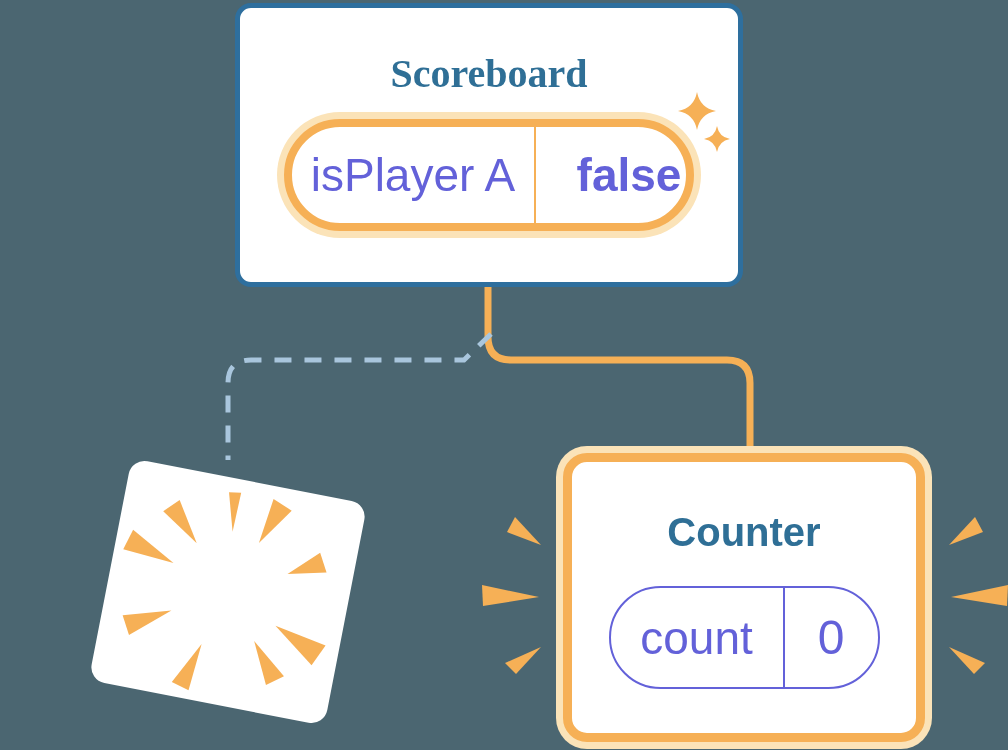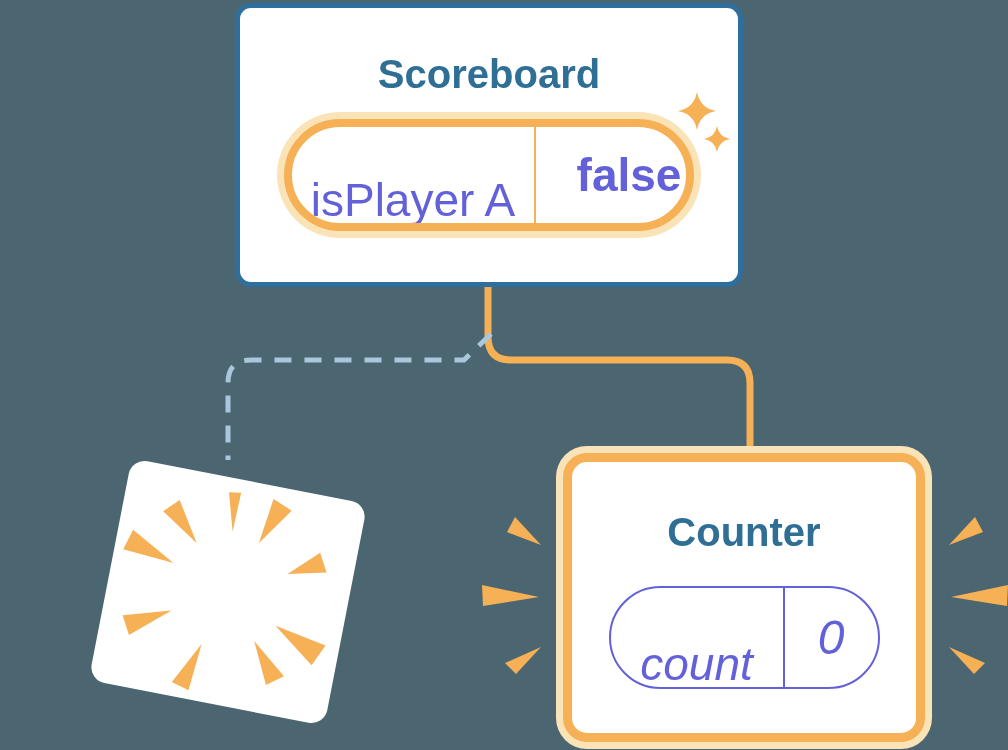--- a/index.html
+++ b/index.html
@@ -30,47 +30,46 @@
     display:flex;flex-direction:column;align-items:center;
   }
   .scoreboard{
     left:235px;top:3px;width:508px;height:284px;
     border:5px solid var(--card-border-blue);border-radius:16px;z-index:2;
   }
   .card-title{
     font-size:40px;font-weight:600;color:var(--title-blue);line-height:1.1;
     white-space:nowrap;
   }
-  .scoreboard .card-title{margin-top:44px;}
+  .scoreboard .card-title{margin-top:44px;font-family:Liberation Serif, serif;}
   .pill{
     display:flex;align-items:stretch;box-sizing:border-box;background:var(--card-white);
     border-radius:999px;overflow:hidden;
   }
   .orange-pill{
     margin-top:23px;width:410px;height:112px;
     border:8px solid var(--orange);
     box-shadow:0 0 0 7px var(--orange-soft);
   }
   .orange-pill .pill-divider{width:2px;background:var(--orange);}
   .pill-section{display:flex;align-items:center;justify-content:center;}
-  .pill-label-section{width:242px;align-items:flex-end;}
+  .pill-label-section{width:242px;}
   .pill-value-section{flex:1;}
   .pill-text{color:var(--purple);font-size:46px;line-height:1;white-space:nowrap;}
   .pill-text.bold{font-weight:700;margin-left:36px;}
 
   .counter{
     left:563px;top:453px;width:362px;height:289px;
     border:9px solid var(--orange);border-radius:24px;
     box-shadow:0 0 0 7px var(--orange-soft);z-index:2;
   }
   .counter .card-title{margin-top:48px;}
   .purple-pill{
     margin-top:32px;width:271px;height:103px;
     border:2px solid var(--purple);
-    font-style:italic;
   }
   .purple-pill .pill-divider{width:2px;background:var(--purple);}
   .purple-pill .pill-label-section{width:172px;}
   .purple-pill .pill-value-section{flex:1;}
   .purple-pill .value-text{font-size:48px;}
 
   .poof-card{
     position:absolute;left:108px;top:479px;width:240px;height:226px;
     background:var(--card-white);border-radius:16px;
     transform:rotate(11deg);z-index:2;

